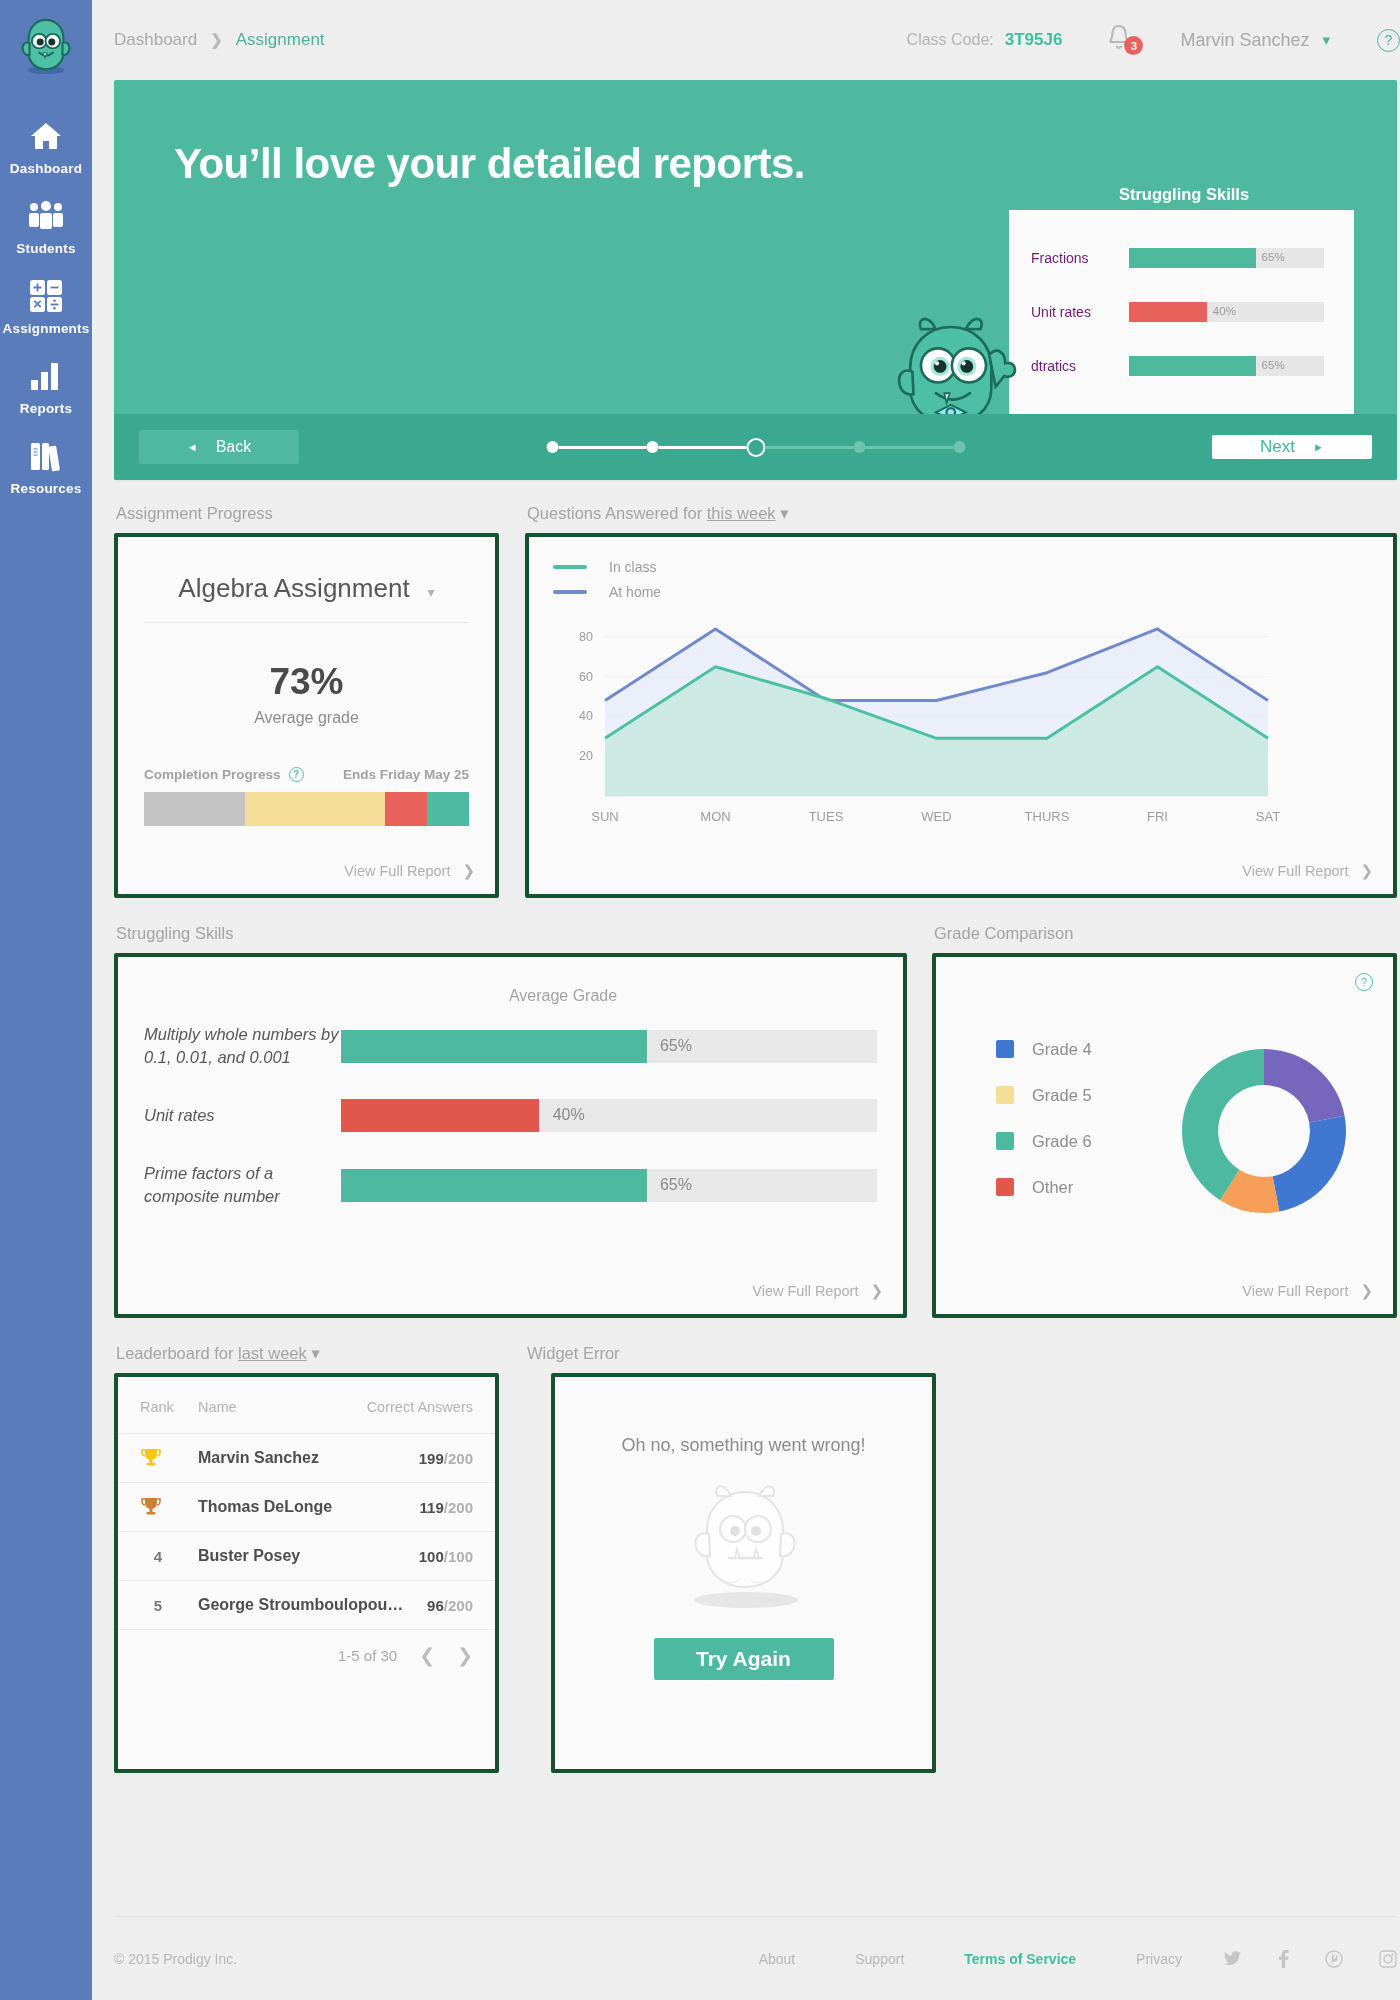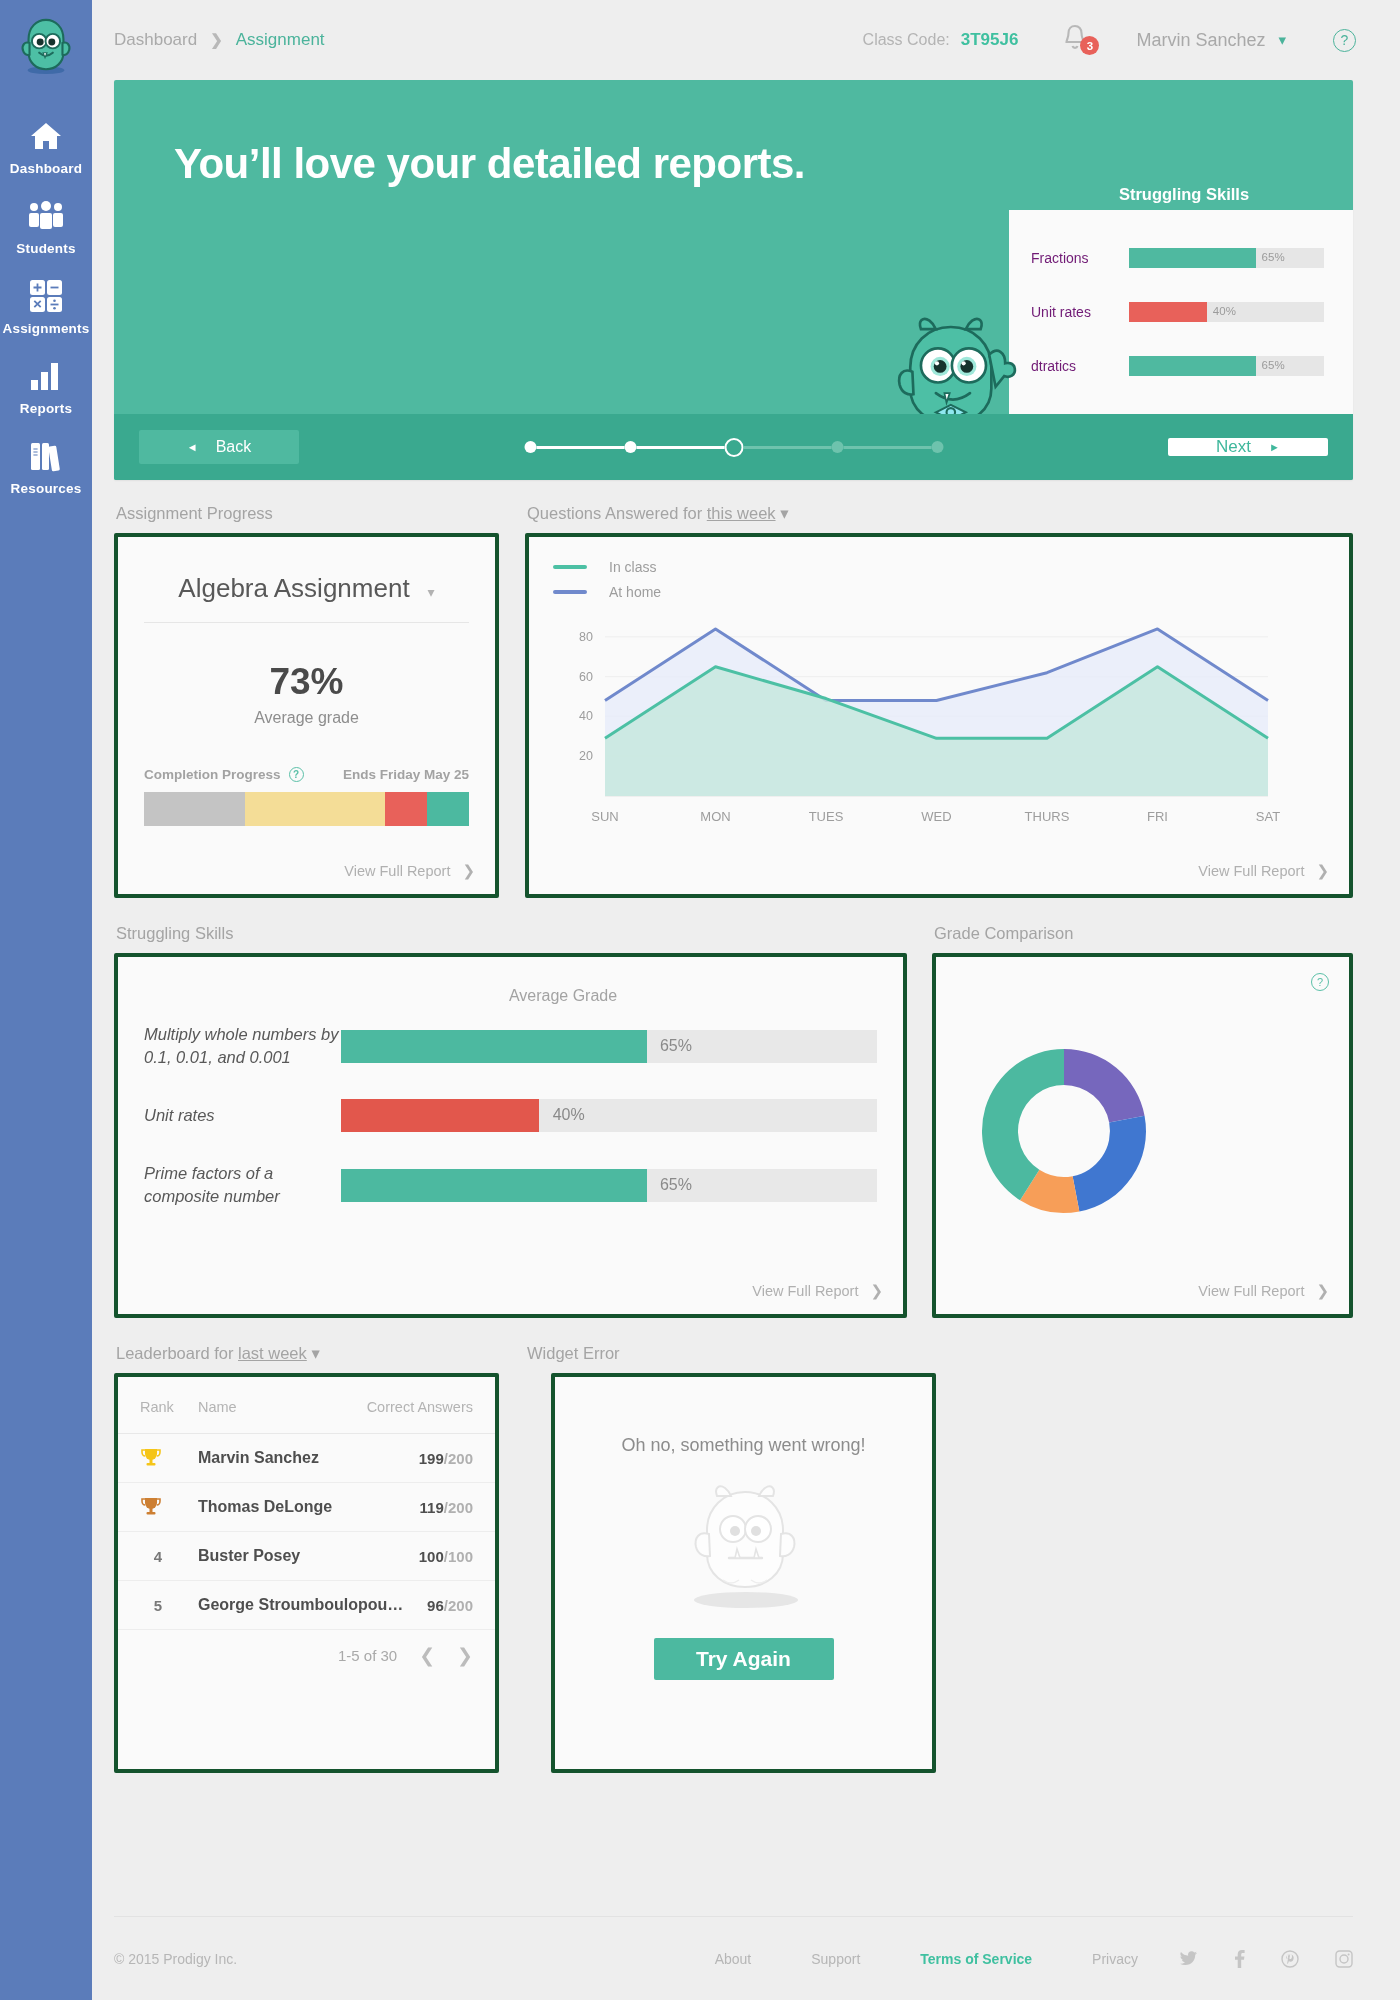--- a/index.html
+++ b/index.html
@@ -84,21 +84,21 @@
     position: absolute; left: 0; right: 0; bottom: 0; height: 66px;
     background: #3aa98f; display: flex; align-items: center; padding: 0 25px; z-index: 5;
   }
   .btn-back {
     background: #4fb9a0; color: #fff; border: none; width: 160px; height: 34px;
     font-size: 16px; font-family: inherit; cursor: pointer; border-radius: 2px;
     display: flex; align-items: center; justify-content: center;
   }
   .btn-back .ar { font-size: 11px; margin-right: 18px; }
   .btn-next {
-    background: #ffffff; color: #3fb79c; border: none; width: 160px; height: 18px;
+    background: #ffffff; color: #3fb79c; border: none; width: 160px; height: 24px;
     font-size: 17px; font-family: inherit; cursor: pointer; border-radius: 2px;
     margin-left: auto; display: flex; align-items: center; justify-content: center;
   }
   .btn-next .ar { font-size: 11px; margin-left: 18px; }
   .dots { position: absolute; left: 50%; transform: translateX(-50%); display: flex; align-items: center; }
   .dot { width: 12px; height: 12px; border-radius: 50%; background: #fff; }
   .dot.future { background: #6ec3ad; }
   .dot.cur { width: 19px; height: 19px; background: #3aa98f; border: 2.5px solid #fff; }
   .dline { width: 88px; height: 3px; background: #fff; }
   .dline.future { background: #6ec3ad; }
@@ -503,20 +503,38 @@
             <span class="chev">❯</span>
           </div>
         </div>
       </div>
 
       <div style="flex:1">
         <div class="sec-label" style="margin-left:27px">Grade Comparison</div>
         <div class="card gc-card">
           <div class="gc-help">?</div>
           <div class="gc-body">
+            <div class="gc-legend">
+              <div class="gc-leg-item">
+                <span class="gc-sw" style="background:#4077d0"></span>
+                <span class="gc-leg-lbl">Grade 4</span>
+              </div>
+              <div class="gc-leg-item">
+                <span class="gc-sw" style="background:#f4dd97"></span>
+                <span class="gc-leg-lbl">Grade 5</span>
+              </div>
+              <div class="gc-leg-item">
+                <span class="gc-sw" style="background:#4cb9a0"></span>
+                <span class="gc-leg-lbl">Grade 6</span>
+              </div>
+              <div class="gc-leg-item">
+                <span class="gc-sw" style="background:#e2574c"></span>
+                <span class="gc-leg-lbl">Other</span>
+              </div>
+            </div>
             <svg id="donut" width="205" height="205" viewBox="0 0 205 205">
                 <path d="M102 20 A82 82 0 0 1 182.54755455975248 86.63473220397057 L147.1852135335197 93.38045952905667 A46 46 0 0 0 102 56 Z" fill="#7667bd"></path>
                 <path d="M182.54755455975248 86.63473220397057 A82 82 0 0 1 117.36526779602943 182.54755455975248 L110.61954047094333 147.1852135335197 A46 46 0 0 0 147.1852135335197 93.38045952905667 Z" fill="#4077d0"></path>
                 <path d="M117.36526779602943 182.54755455975248 A82 82 0 0 1 58.062202811722294 171.23488989116524 L77.35196743096617 140.8390845730927 A46 46 0 0 0 110.61954047094333 147.1852135335197 Z" fill="#f79e58"></path>
                 <path d="M58.062202811722294 171.23488989116524 A82 82 0 0 1 101.99999999999999 20 L101.99999999999999 56 A46 46 0 0 0 77.35196743096617 140.8390845730927 Z" fill="#4cb9a0"></path>
               </svg>
           </div>
           <div class="viewfull">
             <span>View Full Report</span>
             <span class="chev">❯</span>

